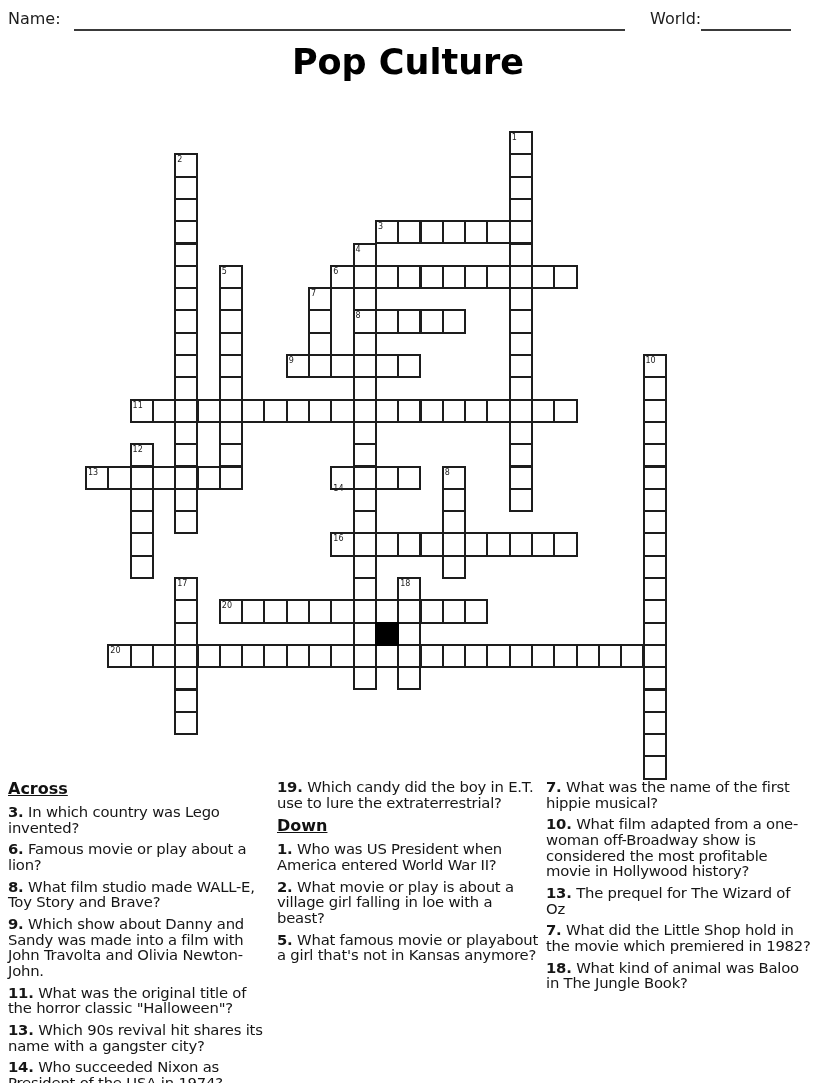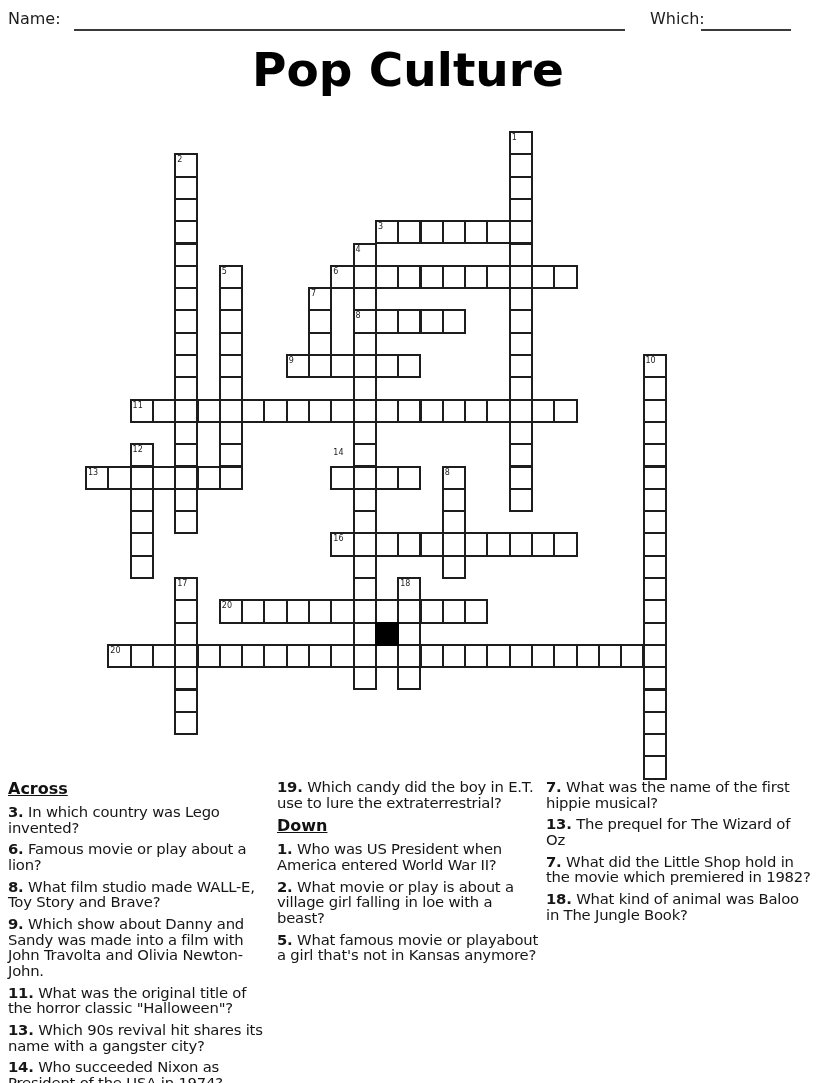--- a/index.html
+++ b/index.html
@@ -5,21 +5,21 @@
   html,body{margin:0;padding:0;background:#ffffff;}
   body{width:816px;height:1083px;position:relative;overflow:hidden;
        font-family:"DejaVu Sans",sans-serif;color:#1d1d1d;}
   .hdr-label{position:absolute;font-size:16px;font-weight:400;color:#1d1d1d;}
   .name-label{left:8px;top:9px;}
   .date-label{left:650px;top:9px;}
   .write-line{position:absolute;height:0;border-bottom:2px solid #3a3a3a;}
   .name-line{left:74px;top:29px;width:551px;}
   .date-line{left:701px;top:29px;width:90px;}
   .title{position:absolute;left:0;top:42px;width:816px;margin:0;
-         text-align:center;font-size:47px;font-weight:bold;color:#000;}
+         text-align:center;font-size:35px;font-weight:bold;color:#000;}
   #grid{position:absolute;left:0;top:0;}
   .cell{position:absolute;box-sizing:border-box;background:#fff;border:2px solid #1d1d1d;}
   .cell-black{position:absolute;box-sizing:border-box;background:#000;border:2px solid #000;}
   .cellnum{position:absolute;font-size:8px;line-height:1;color:#222;z-index:3;}
   #clues{position:absolute;left:0;top:779px;width:816px;}
   .clue-col{position:absolute;top:0;}
   .col0{left:8px;width:258px;}
   .col1{left:277px;width:264px;}
   .col2{left:546px;width:266px;}
   .clue-header{font-size:16px;font-weight:bold;text-decoration:underline;
@@ -27,21 +27,21 @@
   .clue{font-size:14.8px;line-height:1.06;letter-spacing:-0.2px;
         margin:0 0 6px 0;color:#161616;}
   .clue b{font-weight:bold;}
 </style>
 </head>
 <body>
 
 <div>
   <div class="hdr-label name-label">Name:</div>
   <div class="write-line name-line"></div>
-  <div class="hdr-label date-label">Which:</div>
+  <div class="hdr-label date-label">World:</div>
   <div class="write-line date-line"></div>
 
   <h1 class="title">Pop Culture</h1>
 
   <div id="grid">
       <div class="cell" style="left: 374.9px; top: 220.2px; width: 24.3px; height: 24.3px;"></div>
       <div class="cell" style="left: 397.2px; top: 220.2px; width: 24.3px; height: 24.3px;"></div>
       <div class="cell" style="left: 419.5px; top: 220.2px; width: 24.3px; height: 24.3px;"></div>
       <div class="cell" style="left: 441.8px; top: 220.2px; width: 24.3px; height: 24.3px;"></div>
       <div class="cell" style="left: 464.1px; top: 220.2px; width: 24.3px; height: 24.3px;"></div>
@@ -236,21 +236,21 @@
       <div class="cell" style="left: 397.2px; top: 577px; width: 24.3px; height: 24.3px;"></div>
       <div class="cell" style="left: 397.2px; top: 621.6px; width: 24.3px; height: 24.3px;"></div>
       <div class="cell" style="left: 397.2px; top: 666.2px; width: 24.3px; height: 24.3px;"></div>
       <div class="cell-black" style="left: 374.9px; top: 621.6px; width: 24.3px; height: 24.3px;"></div>
       <div class="cellnum" style="left: 377.9px; top: 223.2px;">3</div>
       <div class="cellnum" style="left: 333.3px; top: 267.8px;">6</div>
       <div class="cellnum" style="left: 355.6px; top: 312.4px;">8</div>
       <div class="cellnum" style="left: 288.7px; top: 357px;">9</div>
       <div class="cellnum" style="left: 132.6px; top: 401.6px;">11</div>
       <div class="cellnum" style="left: 88px; top: 468.5px;">13</div>
-      <div class="cellnum" style="left: 333.3px; top: 449px;">14</div>
+      <div class="cellnum" style="left: 333.3px; top: 485px;">14</div>
       <div class="cellnum" style="left: 333.3px; top: 535.4px;">16</div>
       <div class="cellnum" style="left: 221.8px; top: 602.3px;">20</div>
       <div class="cellnum" style="left: 110.3px; top: 646.9px;">20</div>
       <div class="cellnum" style="left: 511.7px; top: 134px;">1</div>
       <div class="cellnum" style="left: 177.2px; top: 156.3px;">2</div>
       <div class="cellnum" style="left: 355.6px; top: 245.5px;">4</div>
       <div class="cellnum" style="left: 221.8px; top: 267.8px;">5</div>
       <div class="cellnum" style="left: 311px; top: 290.1px;">7</div>
       <div class="cellnum" style="left: 645.5px; top: 357px;">10</div>
       <div class="cellnum" style="left: 132.6px; top: 446.2px;">12</div>
@@ -272,18 +272,19 @@
       </div>
       <div class="clue-col col1">
         <div class="clue"><b>19.</b> Which candy did the boy in E.T. use to lure the extraterrestrial?</div>
         <div class="clue-header">Down</div>
         <div class="clue"><b>1.</b> Who was US President when America entered World War II?</div>
         <div class="clue"><b>2.</b> What movie or play is about a village girl falling in loe with a beast?</div>
         <div class="clue"><b>5.</b> What famous movie or playabout a girl that's not in Kansas anymore?</div>
       </div>
       <div class="clue-col col2">
         <div class="clue"><b>7.</b> What was the name of the first hippie musical?</div>
+        <div class="clue"><b>10.</b> What film adapted from a one-woman off-Broadway show is considered the most profitable movie in Hollywood history?</div>
         <div class="clue"><b>13.</b> The prequel for The Wizard of Oz</div>
         <div class="clue"><b>7.</b> What did the Little Shop hold in the movie which premiered in 1982?</div>
         <div class="clue"><b>18.</b> What kind of animal was Baloo in The Jungle Book?</div>
       </div>
     </div>
 </div>
 
 </body></html>

